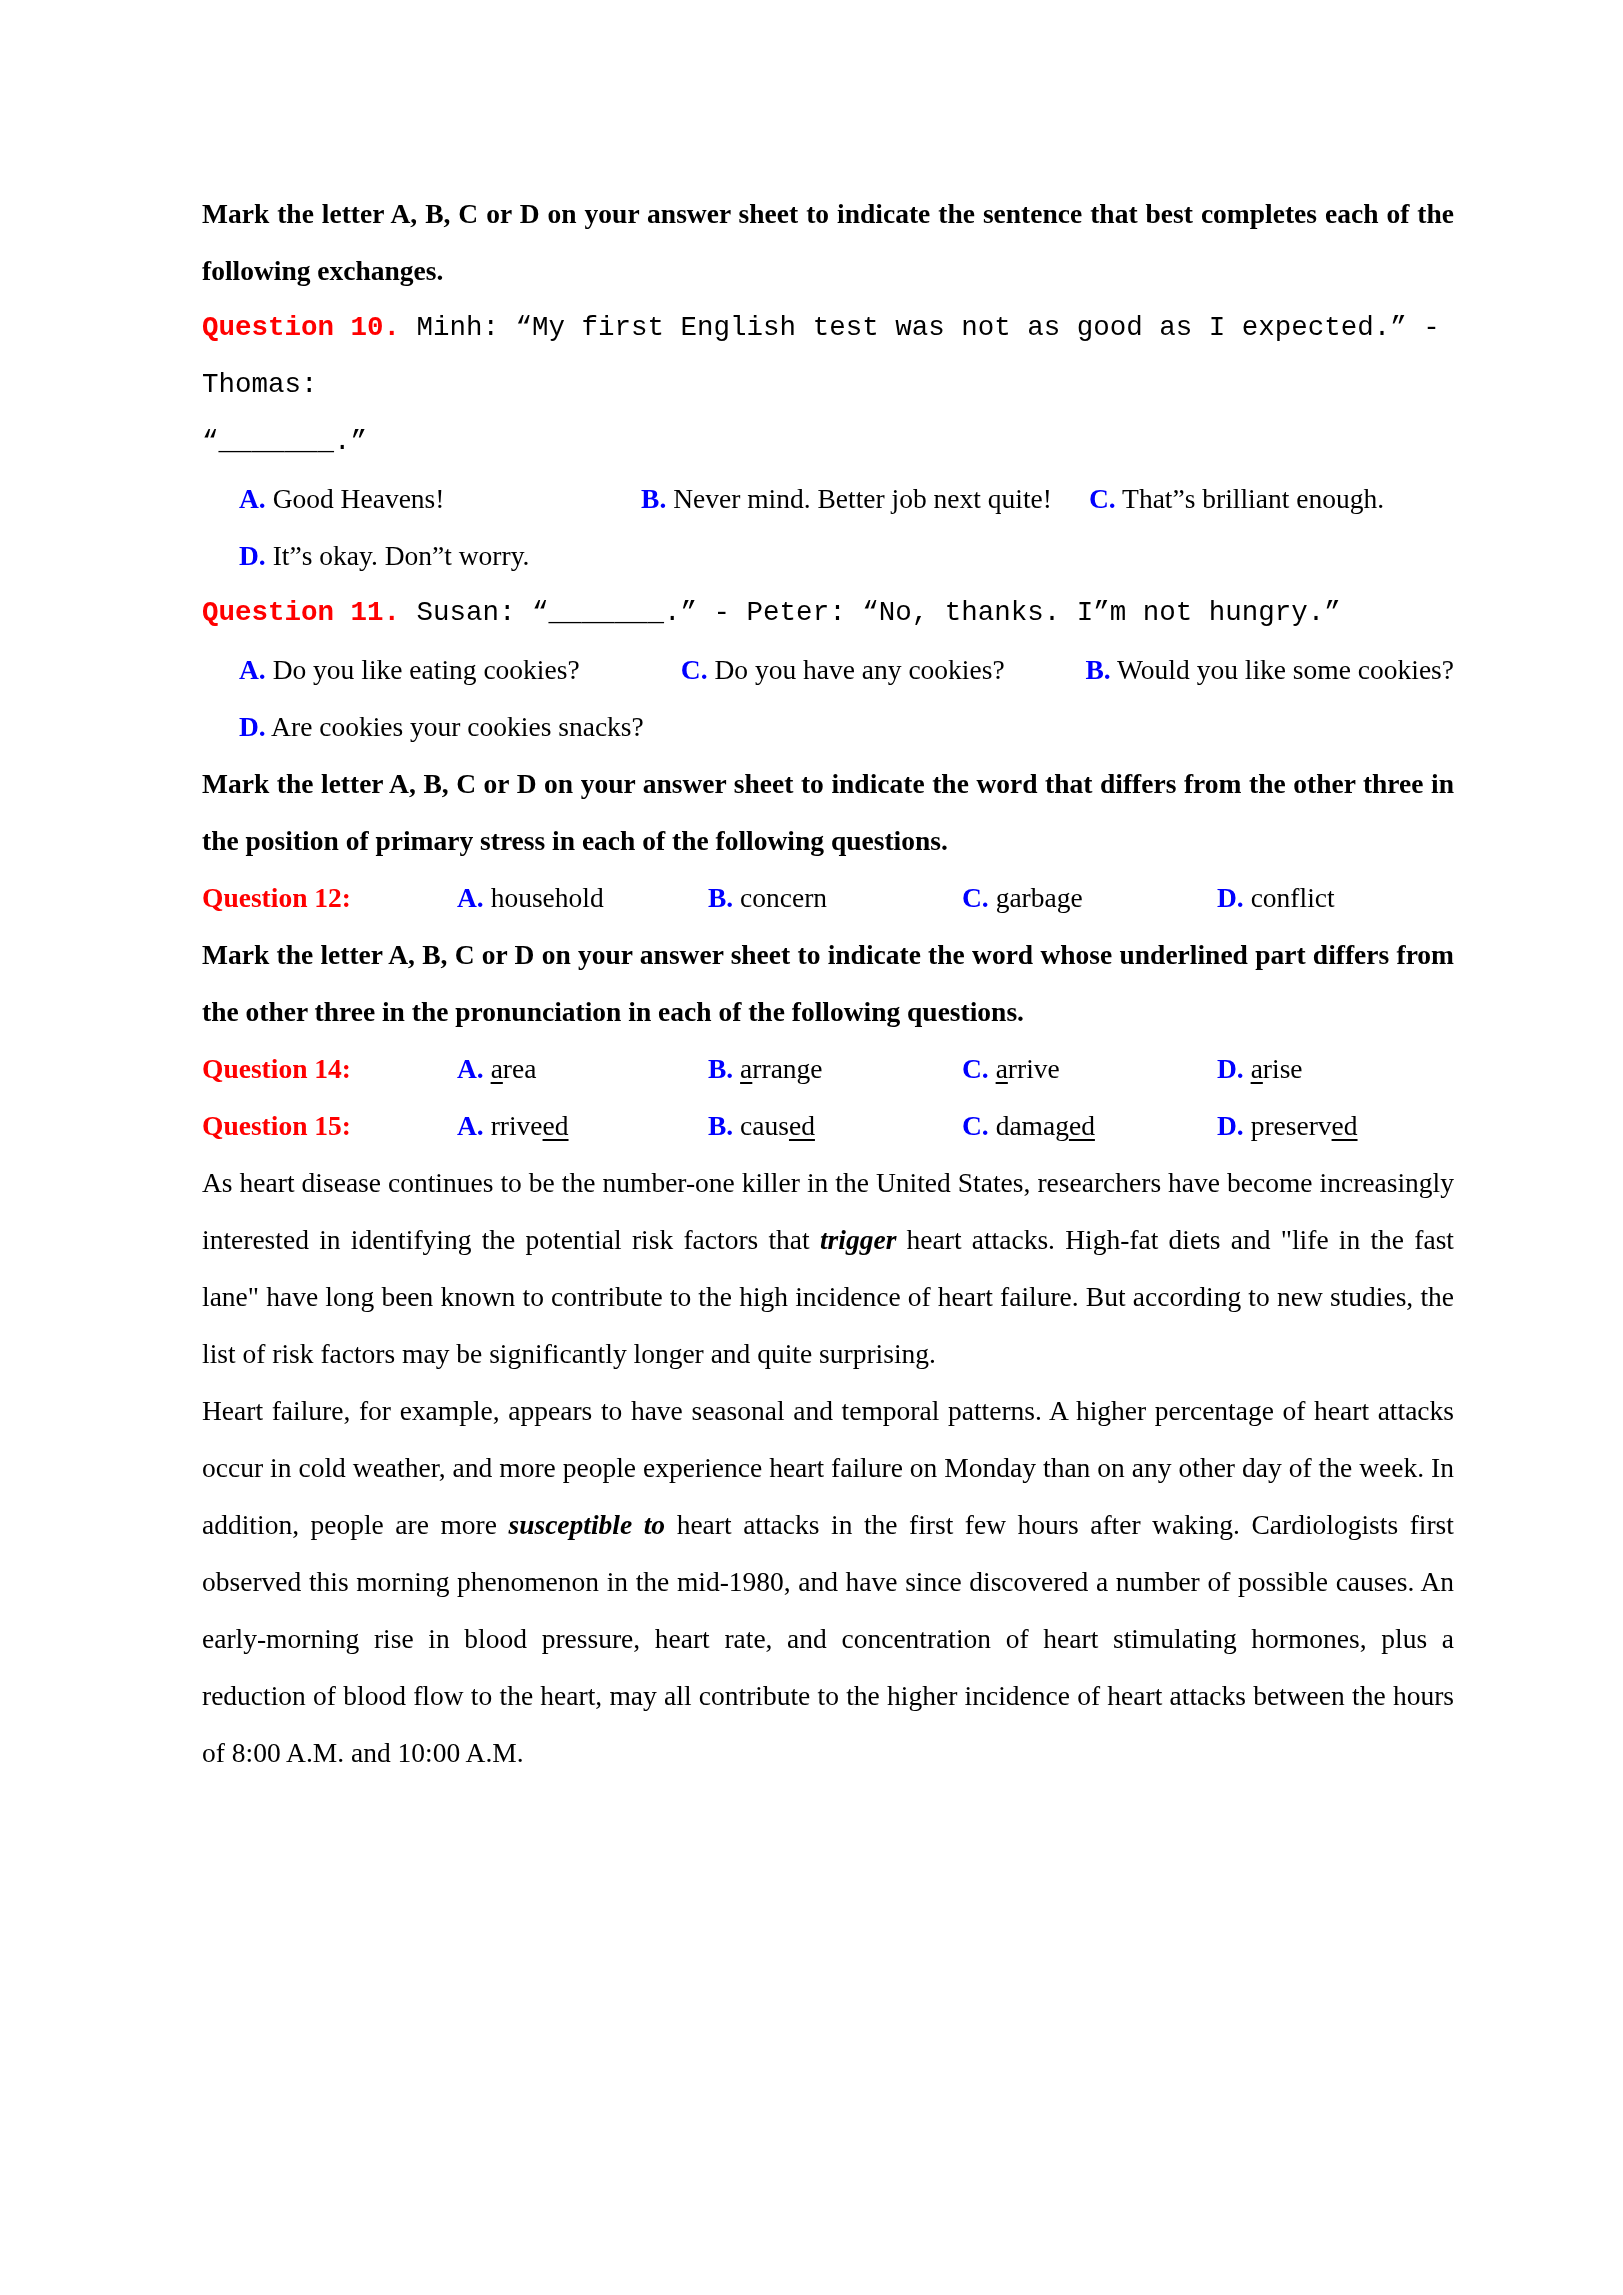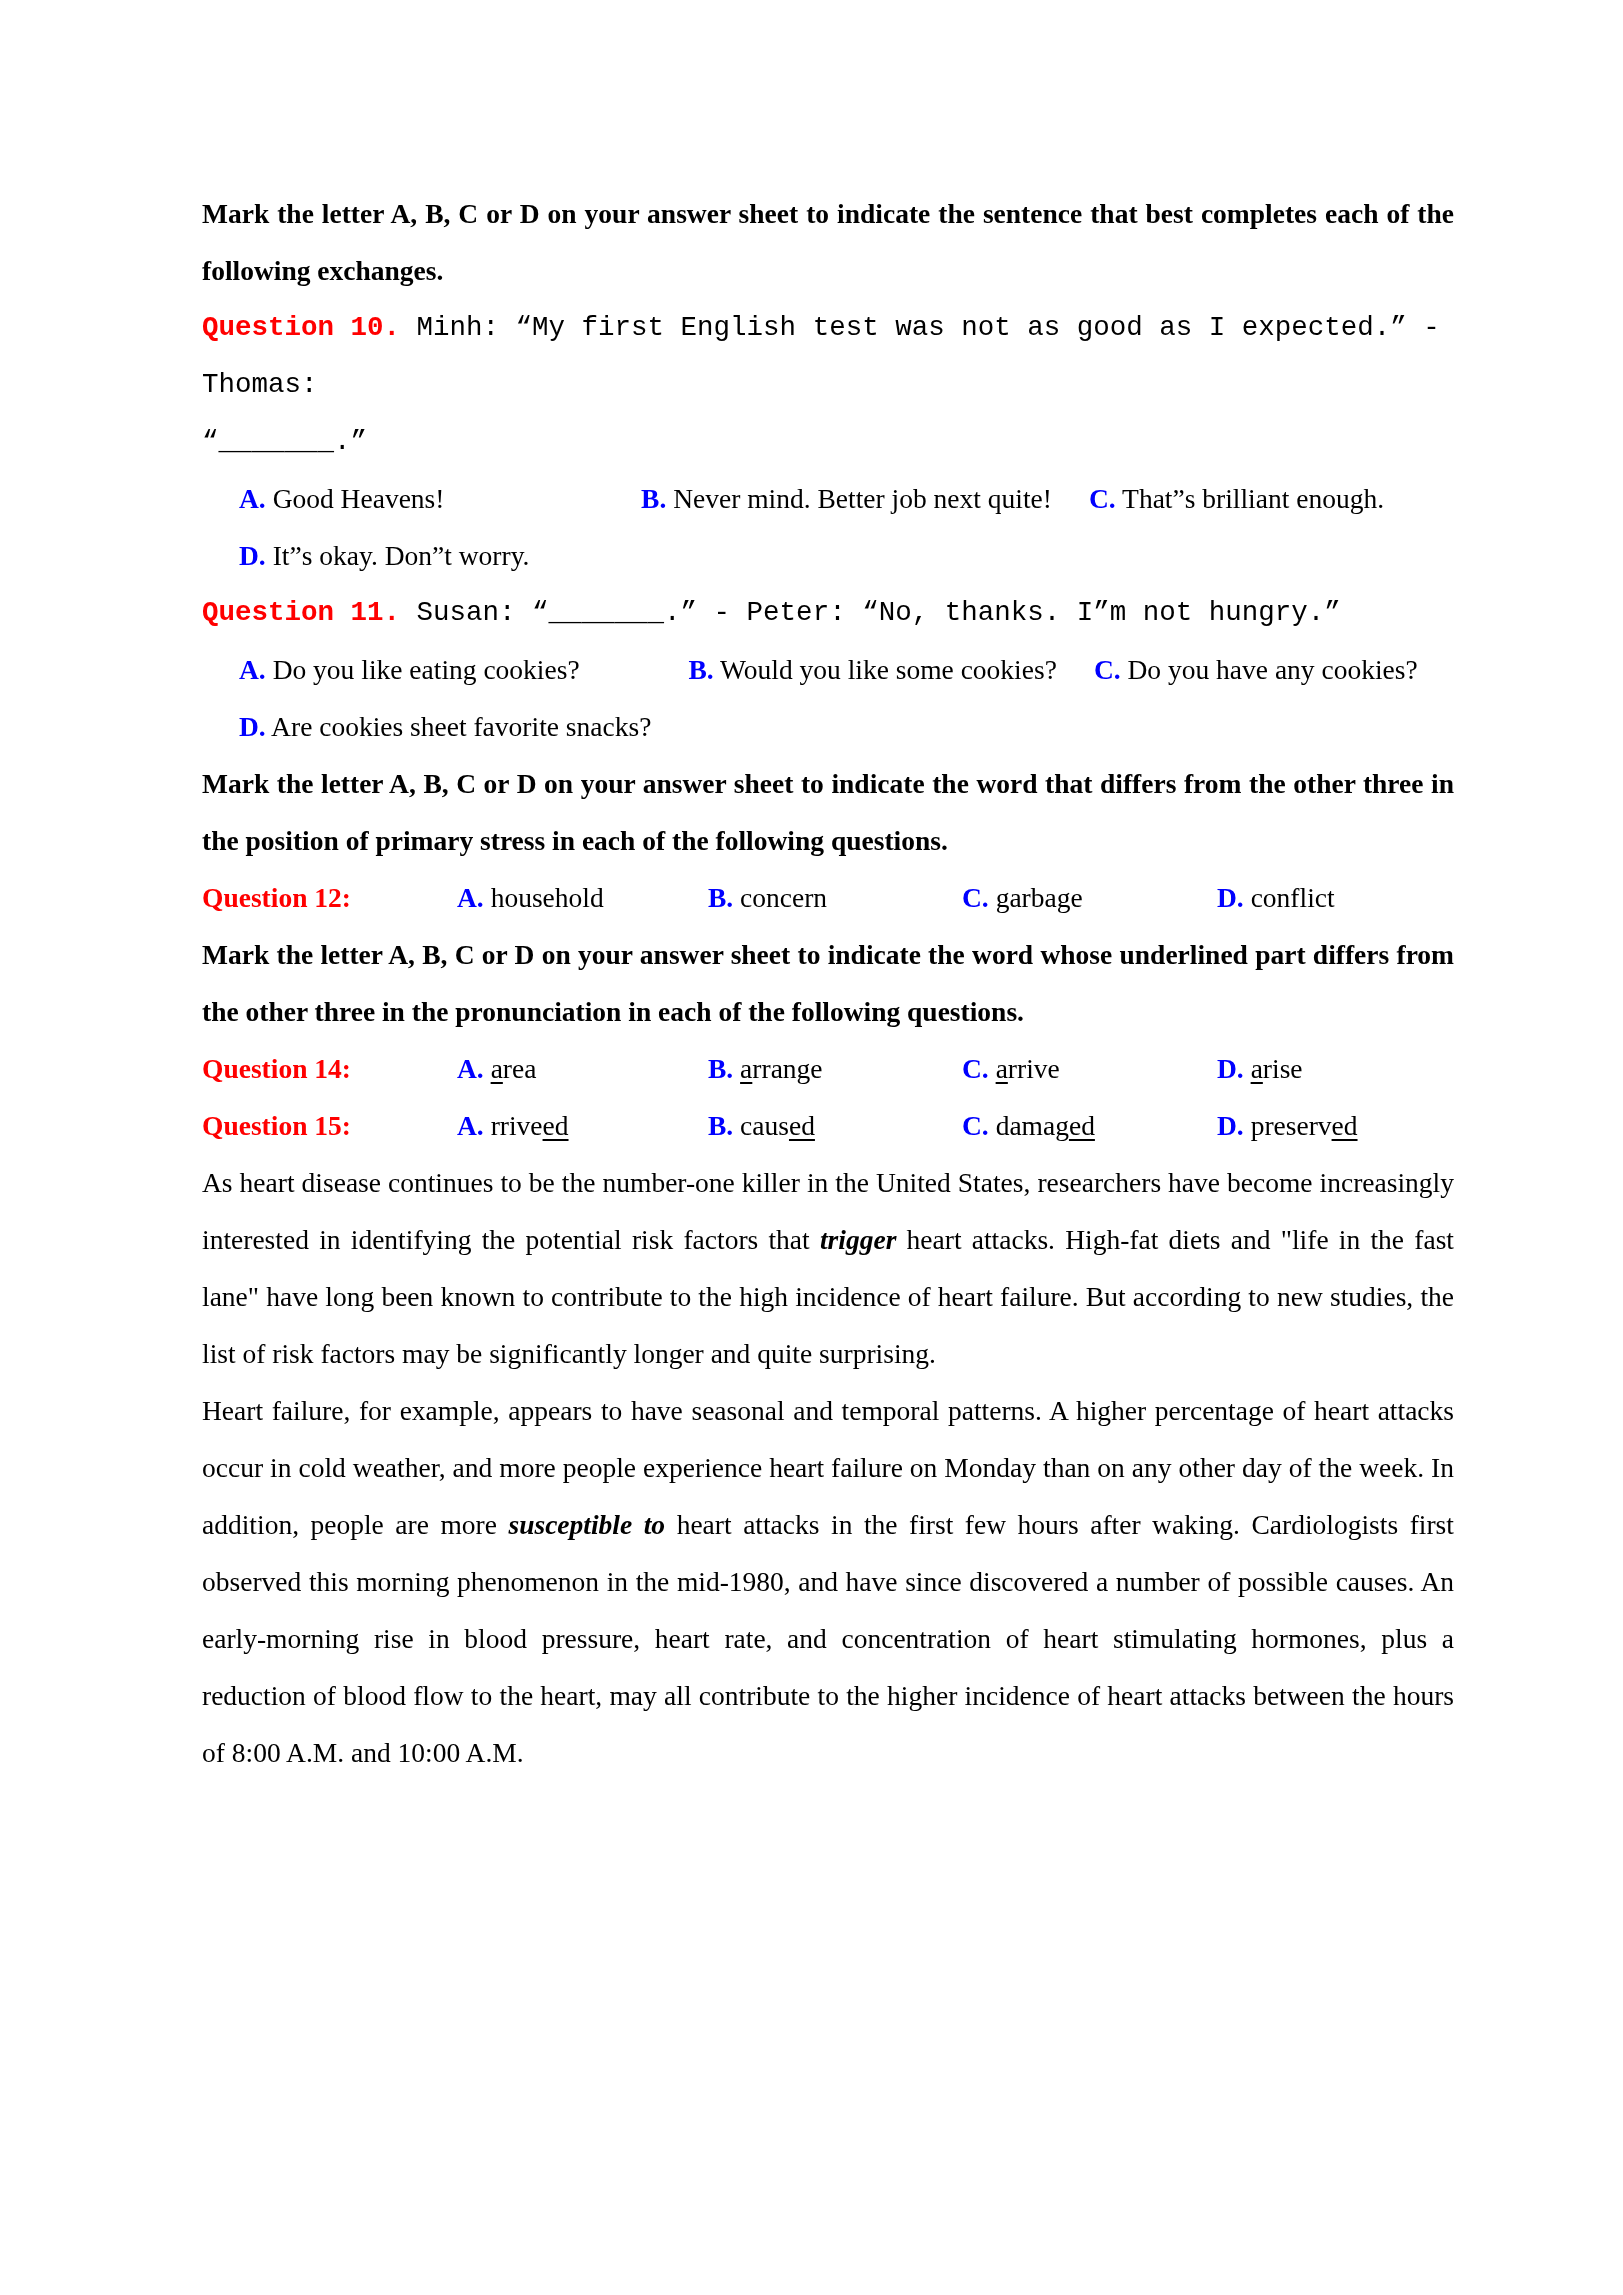--- a/index.html
+++ b/index.html
@@ -48,23 +48,23 @@
     <div class="opt"><span class="letter">A.</span> <span>Good Heavens!</span></div>
     <div class="opt"><span class="letter">B.</span> <span>Never mind. Better job next quite!</span></div>
     <div class="opt"><span class="letter">C.</span> <span>That”s brilliant enough.</span></div>
     <div class="opt"><span class="letter">D.</span> <span>It”s okay. Don”t worry.</span></div>
   </div>
 
   <p class="qpara"><span class="qlabel">Question 11.</span> <span>Susan: “_______.” - Peter: “No, thanks. I”m not hungry.”</span></p>
 
   <div class="opts2">
     <div class="opt"><span class="letter">A.</span> <span>Do you like eating cookies?</span></div>
+    <div class="opt"><span class="letter">C.</span> <span>Do you have any cookies?</span></div>
     <div class="opt"><span class="letter">B.</span> <span>Would you like some cookies?</span></div>
-    <div class="opt"><span class="letter">C.</span> <span>Do you have any cookies?</span></div>
-    <div class="opt"><span class="letter">D.</span> <span>Are cookies sheet favorite snacks?</span></div>
+    <div class="opt"><span class="letter">D.</span> <span>Are cookies your cookies snacks?</span></div>
   </div>
 
   <p class="heading">Mark the letter A, B, C or D on your answer sheet to indicate the word that differs from the other three in the position of primary stress in each of the following questions.</p>
 
   <div class="qrow">
     <span class="qlabel">Question 12:</span>
     <span class="opt"><span class="letter">A.</span> <span>household</span></span>
     <span class="opt"><span class="letter">B.</span> <span>concern</span></span>
     <span class="opt"><span class="letter">C.</span> <span>garbage</span></span>
     <span class="opt"><span class="letter">D.</span> <span>conflict</span></span>

